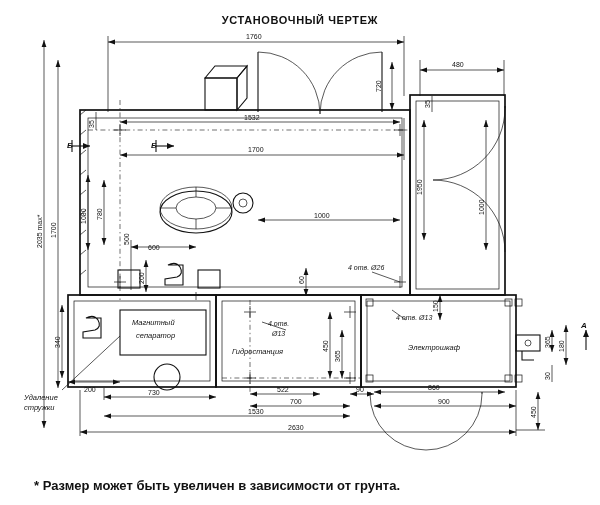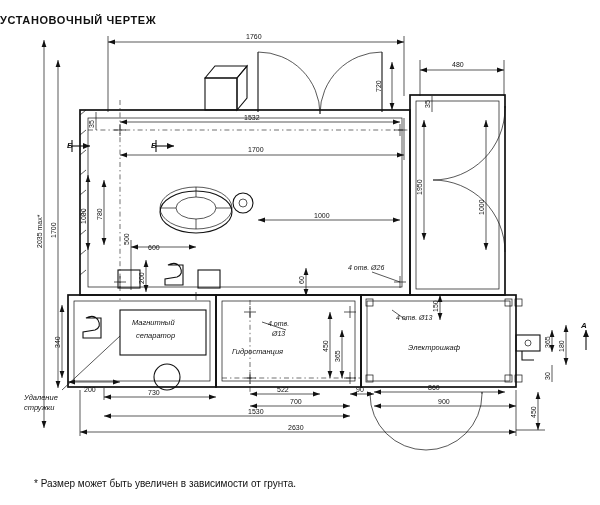--- a/index.html
+++ b/index.html
@@ -1,23 +1,23 @@
 <!DOCTYPE html>
 <html><head>
 <meta charset="utf-8">
 <style>
   html,body{margin:0;padding:0;background:#ffffff;}
   body{width:600px;height:505px;font-family:"Liberation Sans",sans-serif;color:#111;position:relative;overflow:hidden;}
   #stage{position:relative;width:600px;height:505px;}
   .title{
-    position:absolute;left:0;top:14px;width:600px;text-align:left;
+    position:absolute;left:0;top:14px;width:600px;text-align:center;
     font-size:11px;font-weight:bold;letter-spacing:.6px;
   }
   .note{
-    position:absolute;left:34px;top:478px;font-size:10px;
+    position:absolute;left:34px;top:478px;font-size:13px;font-weight:bold;
   }
   svg{position:absolute;left:0;top:0;}
   text{font-family:"Liberation Sans",sans-serif;}
   .dim{font-size:7px;fill:#111;}
   .dim-i{font-size:7px;fill:#111;font-style:italic;}
   .lbl{font-size:7.5px;fill:#111;font-style:italic;}
   .lbl-b{font-size:8px;fill:#111;font-style:italic;font-weight:bold;}
   .ln{stroke:#111;fill:none;}
   .thin{stroke-width:.7;}
   .med{stroke-width:1.1;}

